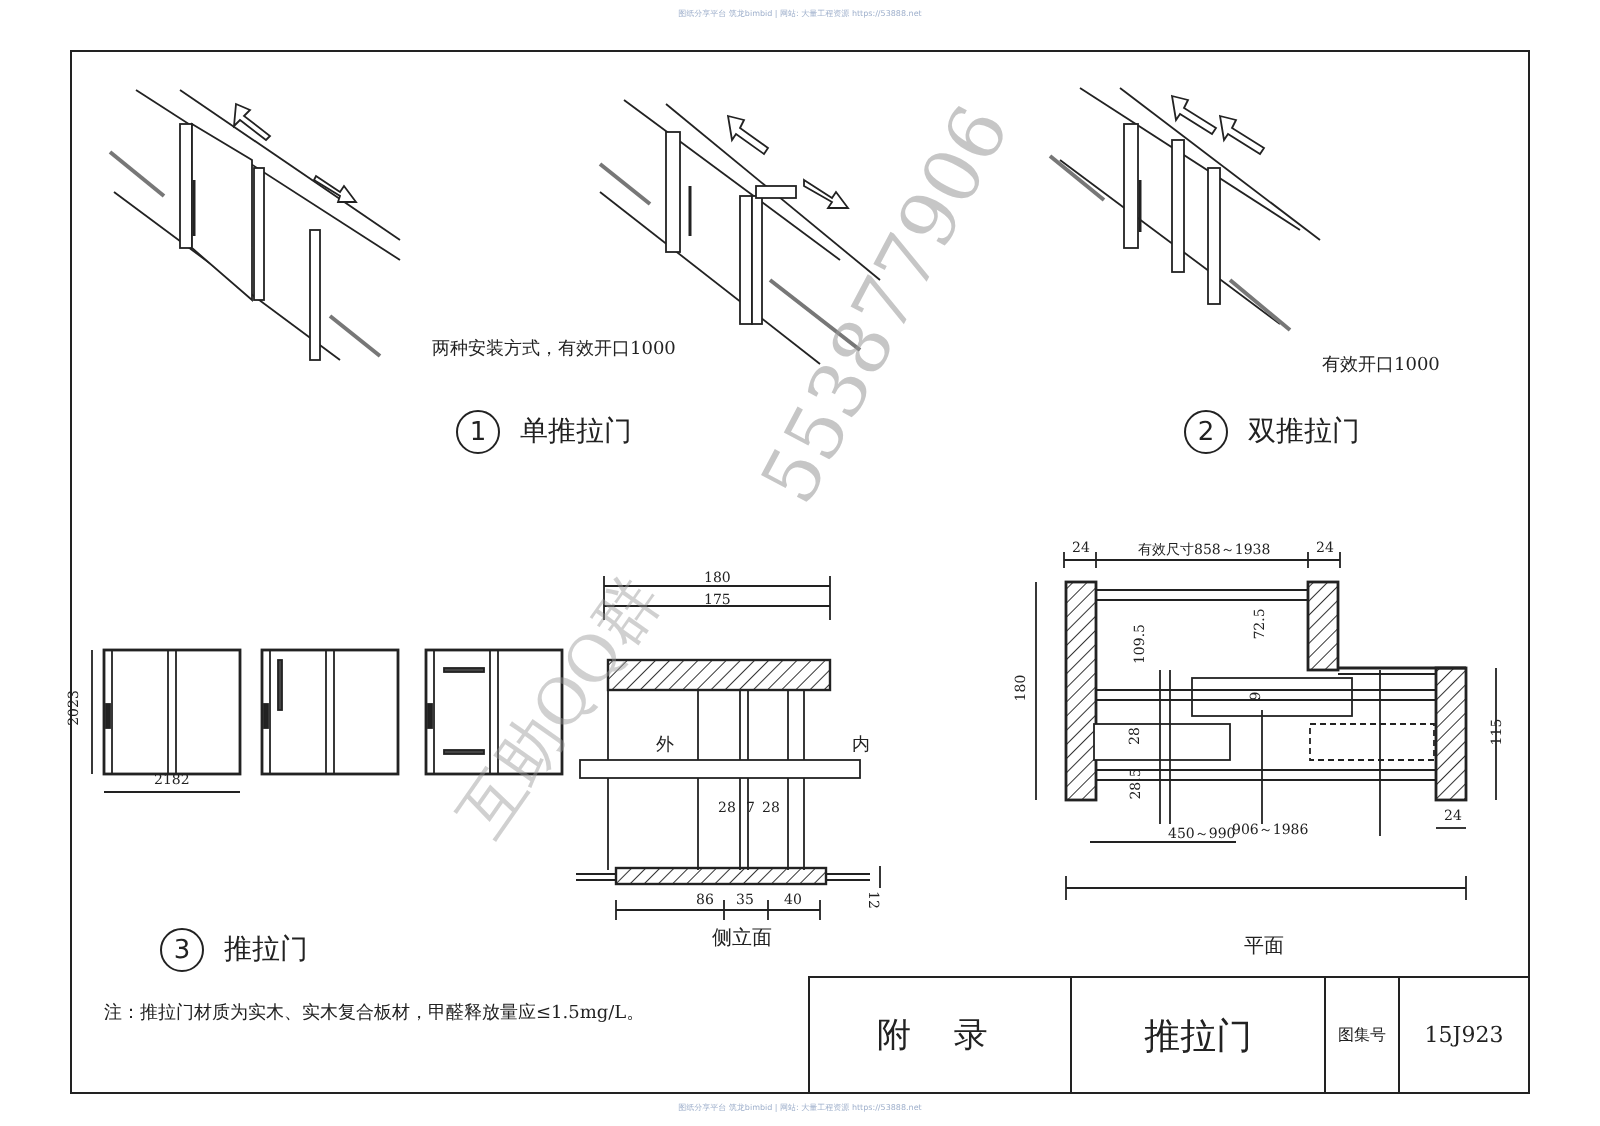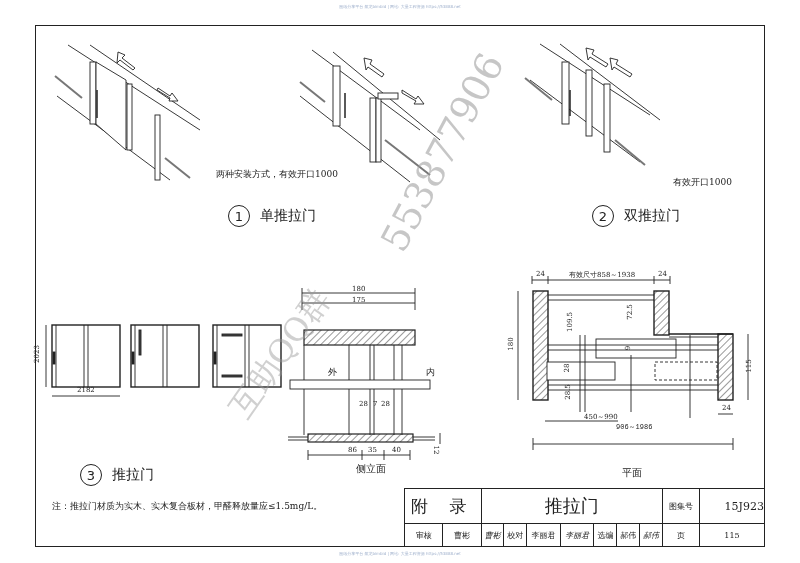--- a/index.html
+++ b/index.html
@@ -168,21 +168,21 @@
       <line x1="733" y1="438" x2="733" y2="450"></line>
     </g>
   </g>
 </svg>
 
 <div class="lbl" style="left:216px;top:168px;">两种安装方式，有效开口1000</div>
 <div class="title" style="left:228px;top:205px;">
   <div class="circ">1</div>
   <span>单推拉门</span>
 </div>
-<div class="lbl" style="left:661px;top:176px;margin-left:12px;">有效开口1000</div>
+<div class="lbl" style="left:661px;top:176px;">有效开口1000</div>
 <div class="title" style="left:592px;top:205px;">
   <div class="circ">2</div>
   <span>双推拉门</span>
 </div>
 <div class="title" style="left:80px;top:464px;">
   <div class="circ">3</div>
   <span>推拉门</span>
 </div>
 
 <div class="lbl" style="left:28px;top:350px;transform:rotate(-90deg);font-size:7px;">2023</div>
@@ -206,45 +206,32 @@
 <div class="lbl" style="left:658px;top:270px;font-size:7px;">24</div>
 <div class="lbl" style="left:504px;top:340px;font-size:7px;transform:rotate(-90deg);">180</div>
 <div class="lbl" style="left:560px;top:318px;font-size:7px;transform:rotate(-90deg);">109.5</div>
 <div class="lbl" style="left:622px;top:308px;font-size:7px;transform:rotate(-90deg);">72.5</div>
 <div class="lbl" style="left:626px;top:344px;font-size:7px;transform:rotate(-90deg);">9</div>
 <div class="lbl" style="left:563px;top:364px;font-size:7px;transform:rotate(-90deg);">28</div>
 <div class="lbl" style="left:560px;top:388px;font-size:7px;transform:rotate(-90deg);">28.5</div>
 <div class="lbl" style="left:742px;top:362px;font-size:7px;transform:rotate(-90deg);">115</div>
 <div class="lbl" style="left:722px;top:404px;font-size:7px;">24</div>
 <div class="lbl" style="left:564px;top:412px;font-size:7px;margin-left:20px;">450～990</div>
-<div class="lbl" style="left:616px;top:422px;font-size:7px;font-family:Liberation Mono, monospace;">906～1986</div>
+<div class="lbl" style="left:616px;top:410px;font-size:7px;">906～1986</div>
 <div class="lbl" style="left:622px;top:466px;font-size:10px;">平面</div>
 
 <div class="watermark1">553877906</div>
 <div class="watermark2">互助QQ群</div>
 
 <div class="note">注：推拉门材质为实木、实木复合板材，甲醛释放量应≤1.5mg/L。</div>
 
 <table class="tb">
   <tbody>
       <tr class="r1">
     <td colspan="2" style="width:56px;" class="big">附 录</td>
     <td colspan="7" class="mid">推拉门</td>
     <td class="sm" style="width:36px;">图集号</td>
-    <td class="num" style="width:64px;text-align:right;">15J923</td>
-  </tr>
-  <tr class="r2">
-    <td>审核</td>
-    <td>曹彬</td>
-    <td class="sig">曹彬</td>
-    <td>校对</td>
-    <td>李丽君</td>
-    <td class="sig">李丽君</td>
-    <td>选编</td>
-    <td>郝伟</td>
-    <td class="sig">郝伟</td>
-    <td>页</td>
-    <td class="num">115</td>
+    <td class="num" style="width:64px;">15J923</td>
   </tr>
 </tbody>
   </table>
 
 <div class="wm-bot">图纸分享平台 筑龙bimbid | 网站: 大量工程资源 https://53888.net</div>
 
 </body></html>

